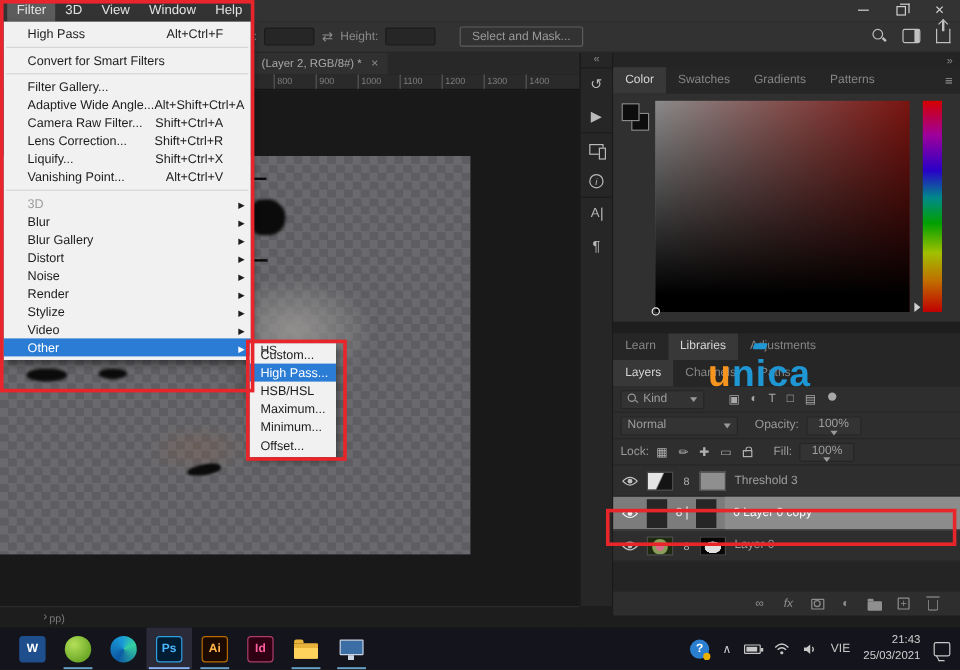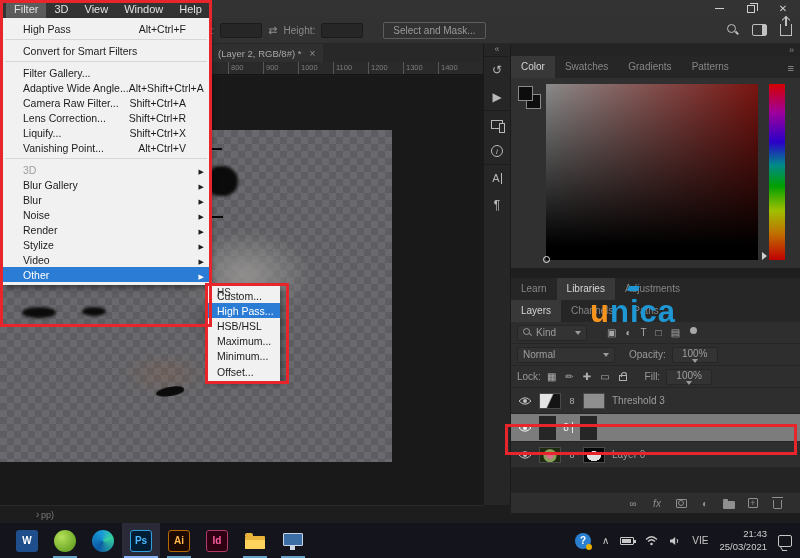--- a/index.html
+++ b/index.html
@@ -363,31 +363,36 @@
 
       </div>
 
       <div class="fm-row disabled submenu">
         <span class="fm-label">3D</span>
         <span class="fm-short"></span>
         <span class="fm-arrow"></span>
       </div>
 
       <div class="fm-row submenu">
+        <span class="fm-label">Blur</span>
+        <span class="fm-short"></span>
+        <span class="fm-arrow"></span>
+      </div>
+
+      <div class="fm-row submenu">
         <span class="fm-label">Blur Gallery</span>
         <span class="fm-short"></span>
         <span class="fm-arrow"></span>
       </div>
 
       <div class="fm-row submenu">
-        <span class="fm-label">Blur</span>
-        <span class="fm-short"></span>
-        <span class="fm-arrow"></span>
-      </div>
-
+        <span class="fm-label">Distort</span>
+        <span class="fm-short"></span>
+        <span class="fm-arrow"></span>
+      </div>
 
       <div class="fm-row submenu">
         <span class="fm-label">Noise</span>
         <span class="fm-short"></span>
         <span class="fm-arrow"></span>
       </div>
 
 
       <div class="fm-row submenu">
         <span class="fm-label">Render</span>
@@ -575,20 +580,23 @@
       <div class="layer-row row-selected">
         <span class="eye">
           <svg width="14" height="10" viewBox="0 0 14 10">
               <path d="M1 5 Q7 -1.5 13 5 Q7 11.5 1 5Z" fill="none" stroke="#f2f2f2" stroke-width="1"></path>
               <circle cx="7" cy="5" r="2" fill="#f2f2f2"></circle>
             </svg>
         </span>
         <span class="notch"></span>
         <span class="sel-link">8</span>
         <span class="notch"></span>
+        <span class="sel-namebar">
+          <span class="layer-name">0 Layer 0 copy</span>
+        </span>
       </div>
       <div class="layer-row">
         <span class="eye">
           <svg width="14" height="10" viewBox="0 0 14 10">
               <path d="M1 5 Q7 -1.5 13 5 Q7 11.5 1 5Z" fill="none" stroke="#bfbfbf" stroke-width="1"></path>
               <circle cx="7" cy="5" r="2" fill="#bfbfbf"></circle>
             </svg>
         </span>
         <span class="thumb th-flower"></span>
         <span class="link-glyph">8</span>

